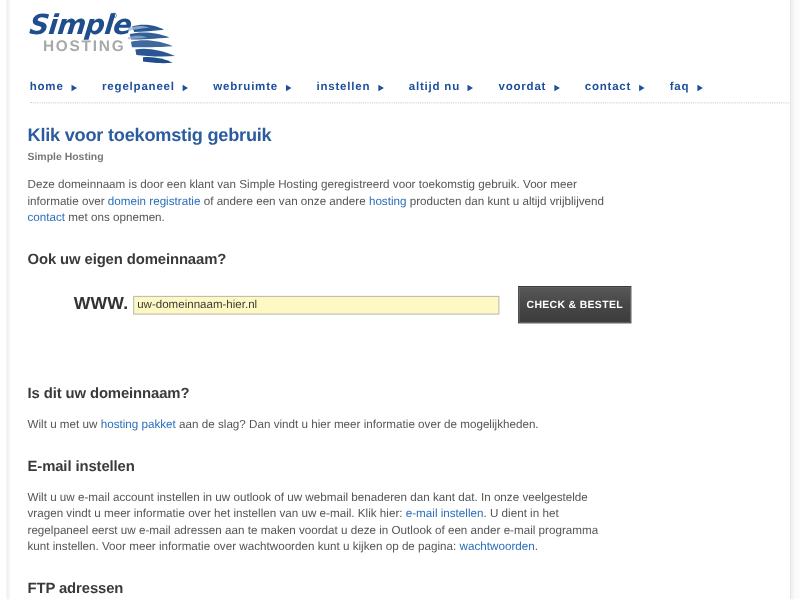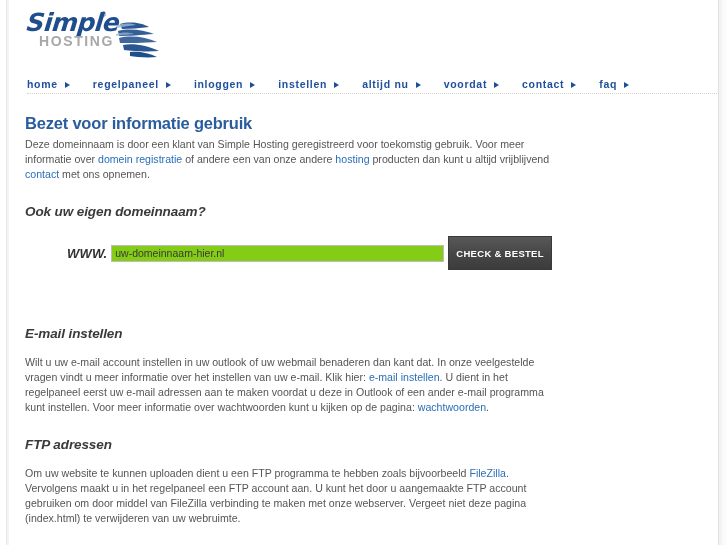--- a/index.html
+++ b/index.html
@@ -126,21 +126,21 @@
   }
 
   
   .nav {
     position: relative;
     height: 28px;
     padding-left: 18px;
   }
   .nav-list {
     display: flex;
-    align-items: flex-end;
+    align-items: center;
     list-style: none;
     margin: 0;
     padding: 0;
     height: 22px;
   }
   .nav-item {
     display: flex;
     align-items: center;
     margin-right: 23px;
     cursor: pointer;
@@ -202,51 +202,49 @@
     text-align: center;
   }
 
   h2.section-heading {
     margin: 22px 0 0 0;
     font-family: "Liberation Sans", sans-serif;
     font-size: 13.5px;
     font-weight: bold;
     color: #3a3a3a;
     letter-spacing: -0.1px;
-    font-style: italic;
   }
 
   
   .domain-form {
     margin: 17px 0 0 0;
     display: flex;
     align-items: center;
     padding-left: 42px;
   }
   .www-label {
-    font-size: 13px;
+    font-size: 16px;
     font-weight: bold;
     color: #333333;
     margin-right: 4px;
     letter-spacing: 0.2px;
-    font-style: italic;
   }
   .domain-input {
     width: 333px;
     height: 17px;
     border: 1px solid #bdbdbd;
     padding: 1px 3px;
     font-family: "Liberation Sans", sans-serif;
     font-size: 10.5px;
     color: #3a3a3a;
-    background: #84cc16;
+    background: #fef9c3;
     outline: none;
   }
   .check-button {
-    margin-left: 4px;
+    margin-left: 17px;
     height: 34px;
     padding: 0 7px;
     border: 1px solid #3a3a3a;
     background: linear-gradient(to bottom, #585858 0%, #474747 50%, #3c3c3c 100%);
     color: #ffffff;
     font-family: "Liberation Sans", sans-serif;
     font-size: 9.5px;
     font-weight: bold;
     letter-spacing: 0.3px;
     cursor: pointer;
@@ -299,21 +297,21 @@
       <ul class="nav-list">
         <li class="nav-item">
           <span class="nav-label">home</span>
           <span class="nav-arrow"></span>
         </li>
         <li class="nav-item">
           <span class="nav-label">regelpaneel</span>
           <span class="nav-arrow"></span>
         </li>
         <li class="nav-item">
-          <span class="nav-label">inloggen</span>
+          <span class="nav-label">webruimte</span>
           <span class="nav-arrow"></span>
         </li>
         <li class="nav-item">
           <span class="nav-label">instellen</span>
           <span class="nav-arrow"></span>
         </li>
         <li class="nav-item">
           <span class="nav-label">altijd nu</span>
           <span class="nav-arrow"></span>
         </li>
@@ -328,34 +326,39 @@
         <li class="nav-item">
           <span class="nav-label">faq</span>
           <span class="nav-arrow"></span>
         </li>
       </ul>
       <div class="nav-rule"></div>
     </nav>
 
     <main class="main">
 
-      <h1 class="page-title">Bezet voor informatie gebruik</h1>
+      <h1 class="page-title">Klik voor toekomstig gebruik</h1>
+      <div class="subtitle">Simple Hosting</div>
 
       <p class="body-text"><span>Deze domeinnaam is door een klant van Simple Hosting geregistreerd voor toekomstig gebruik. Voor meer informatie over </span><a class="inline-link" href="#">domein registratie</a><span> of andere een van onze andere </span><a class="inline-link" href="#">hosting</a><span> producten dan kunt u altijd vrijblijvend </span><a class="inline-link" href="#">contact</a><span> met ons opnemen.</span></p>
 
       <h2 class="section-heading">Ook uw eigen domeinnaam?</h2>
 
       <div class="domain-form">
         <span class="www-label">WWW.</span>
         <input class="domain-input" type="text" value="uw-domeinnaam-hier.nl" style="">
         <button class="check-button">CHECK &amp; BESTEL</button>
       </div>
 
       <div class="gap-lg"></div>
 
+      <h2 class="section-heading">Is dit uw domeinnaam?</h2>
+      <div class="section-body">
+        <p class="body-text"><span>Wilt u met uw </span><a class="inline-link" href="#">hosting pakket</a><span> aan de slag? Dan vindt u hier meer informatie over de mogelijkheden.</span></p>
+      </div>
 
       <h2 class="section-heading">E-mail instellen</h2>
       <div class="section-body">
         <p class="body-text"><span>Wilt u uw e-mail account instellen in uw outlook of uw webmail benaderen dan kant dat. In onze veelgestelde vragen vindt u meer informatie over het instellen van uw e-mail. Klik hier: </span><a class="inline-link" href="#">e-mail instellen</a><span>. U dient in het regelpaneel eerst uw e-mail adressen aan te maken voordat u deze in Outlook of een ander e-mail programma kunt instellen. Voor meer informatie over wachtwoorden kunt u kijken op de pagina: </span><a class="inline-link" href="#">wachtwoorden</a><span>.</span></p>
       </div>
 
       <h2 class="section-heading">FTP adressen</h2>
       <div class="section-body">
         <p class="body-text"><span>Om uw website te kunnen uploaden dient u een FTP programma te hebben zoals bijvoorbeeld </span><a class="inline-link" href="#">FileZilla</a><span>. Vervolgens maakt u in het regelpaneel een FTP account aan. U kunt het door u aangemaakte FTP account gebruiken om door middel van FileZilla verbinding te maken met onze webserver. Vergeet niet deze pagina (index.html) te verwijderen van uw webruimte.</span></p>
       </div>

